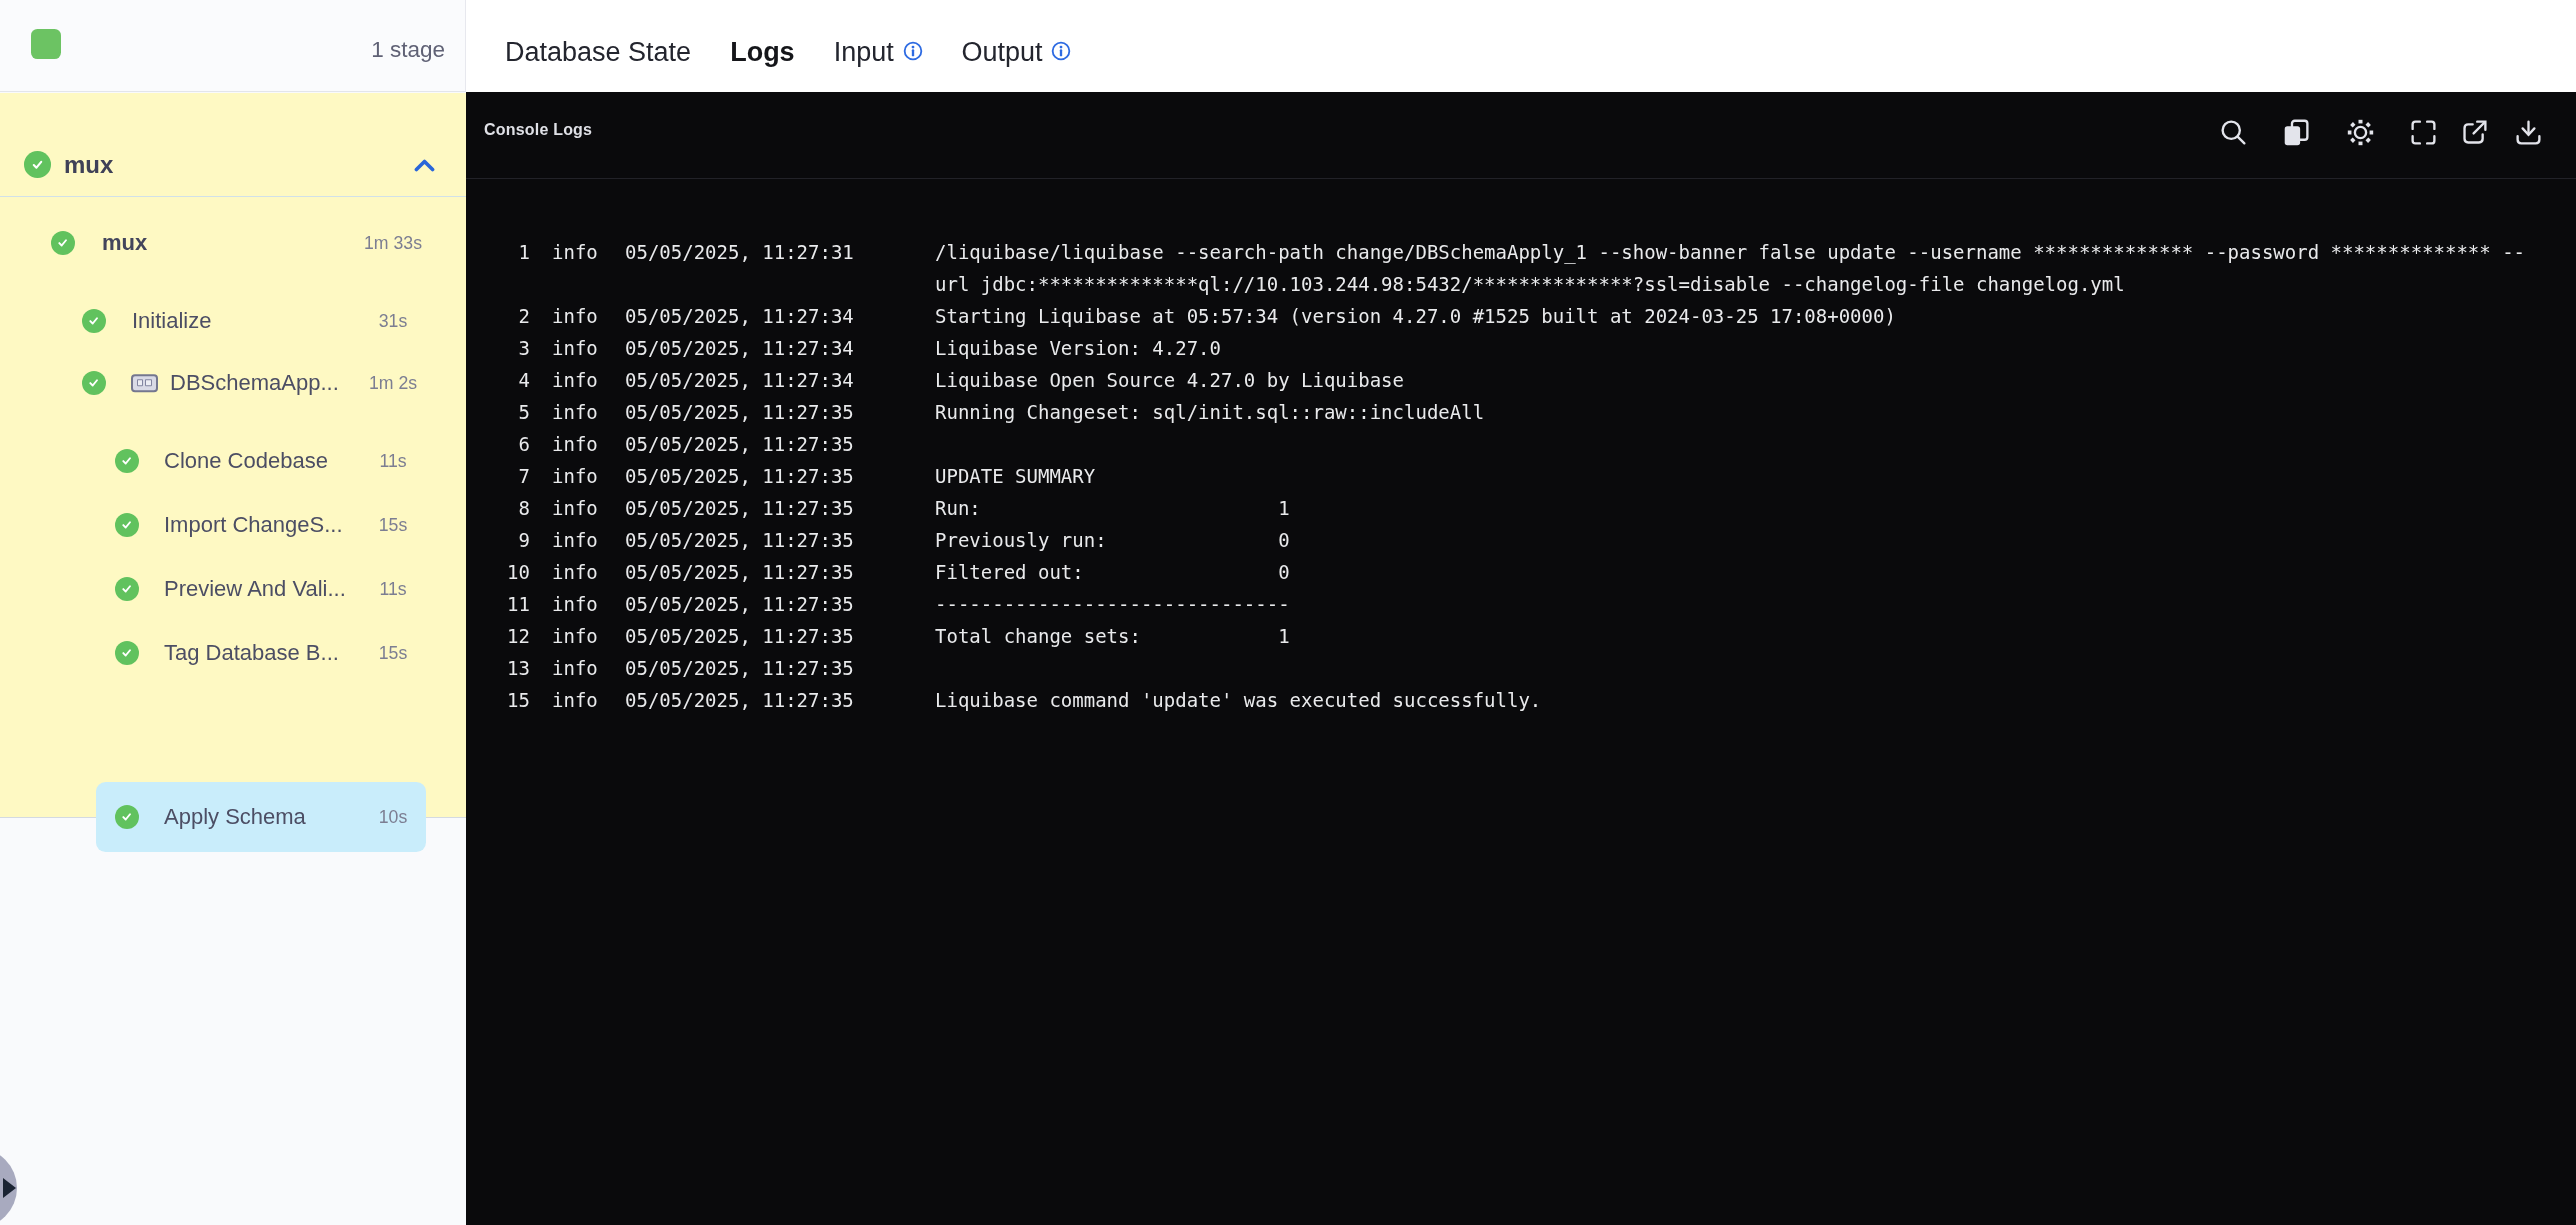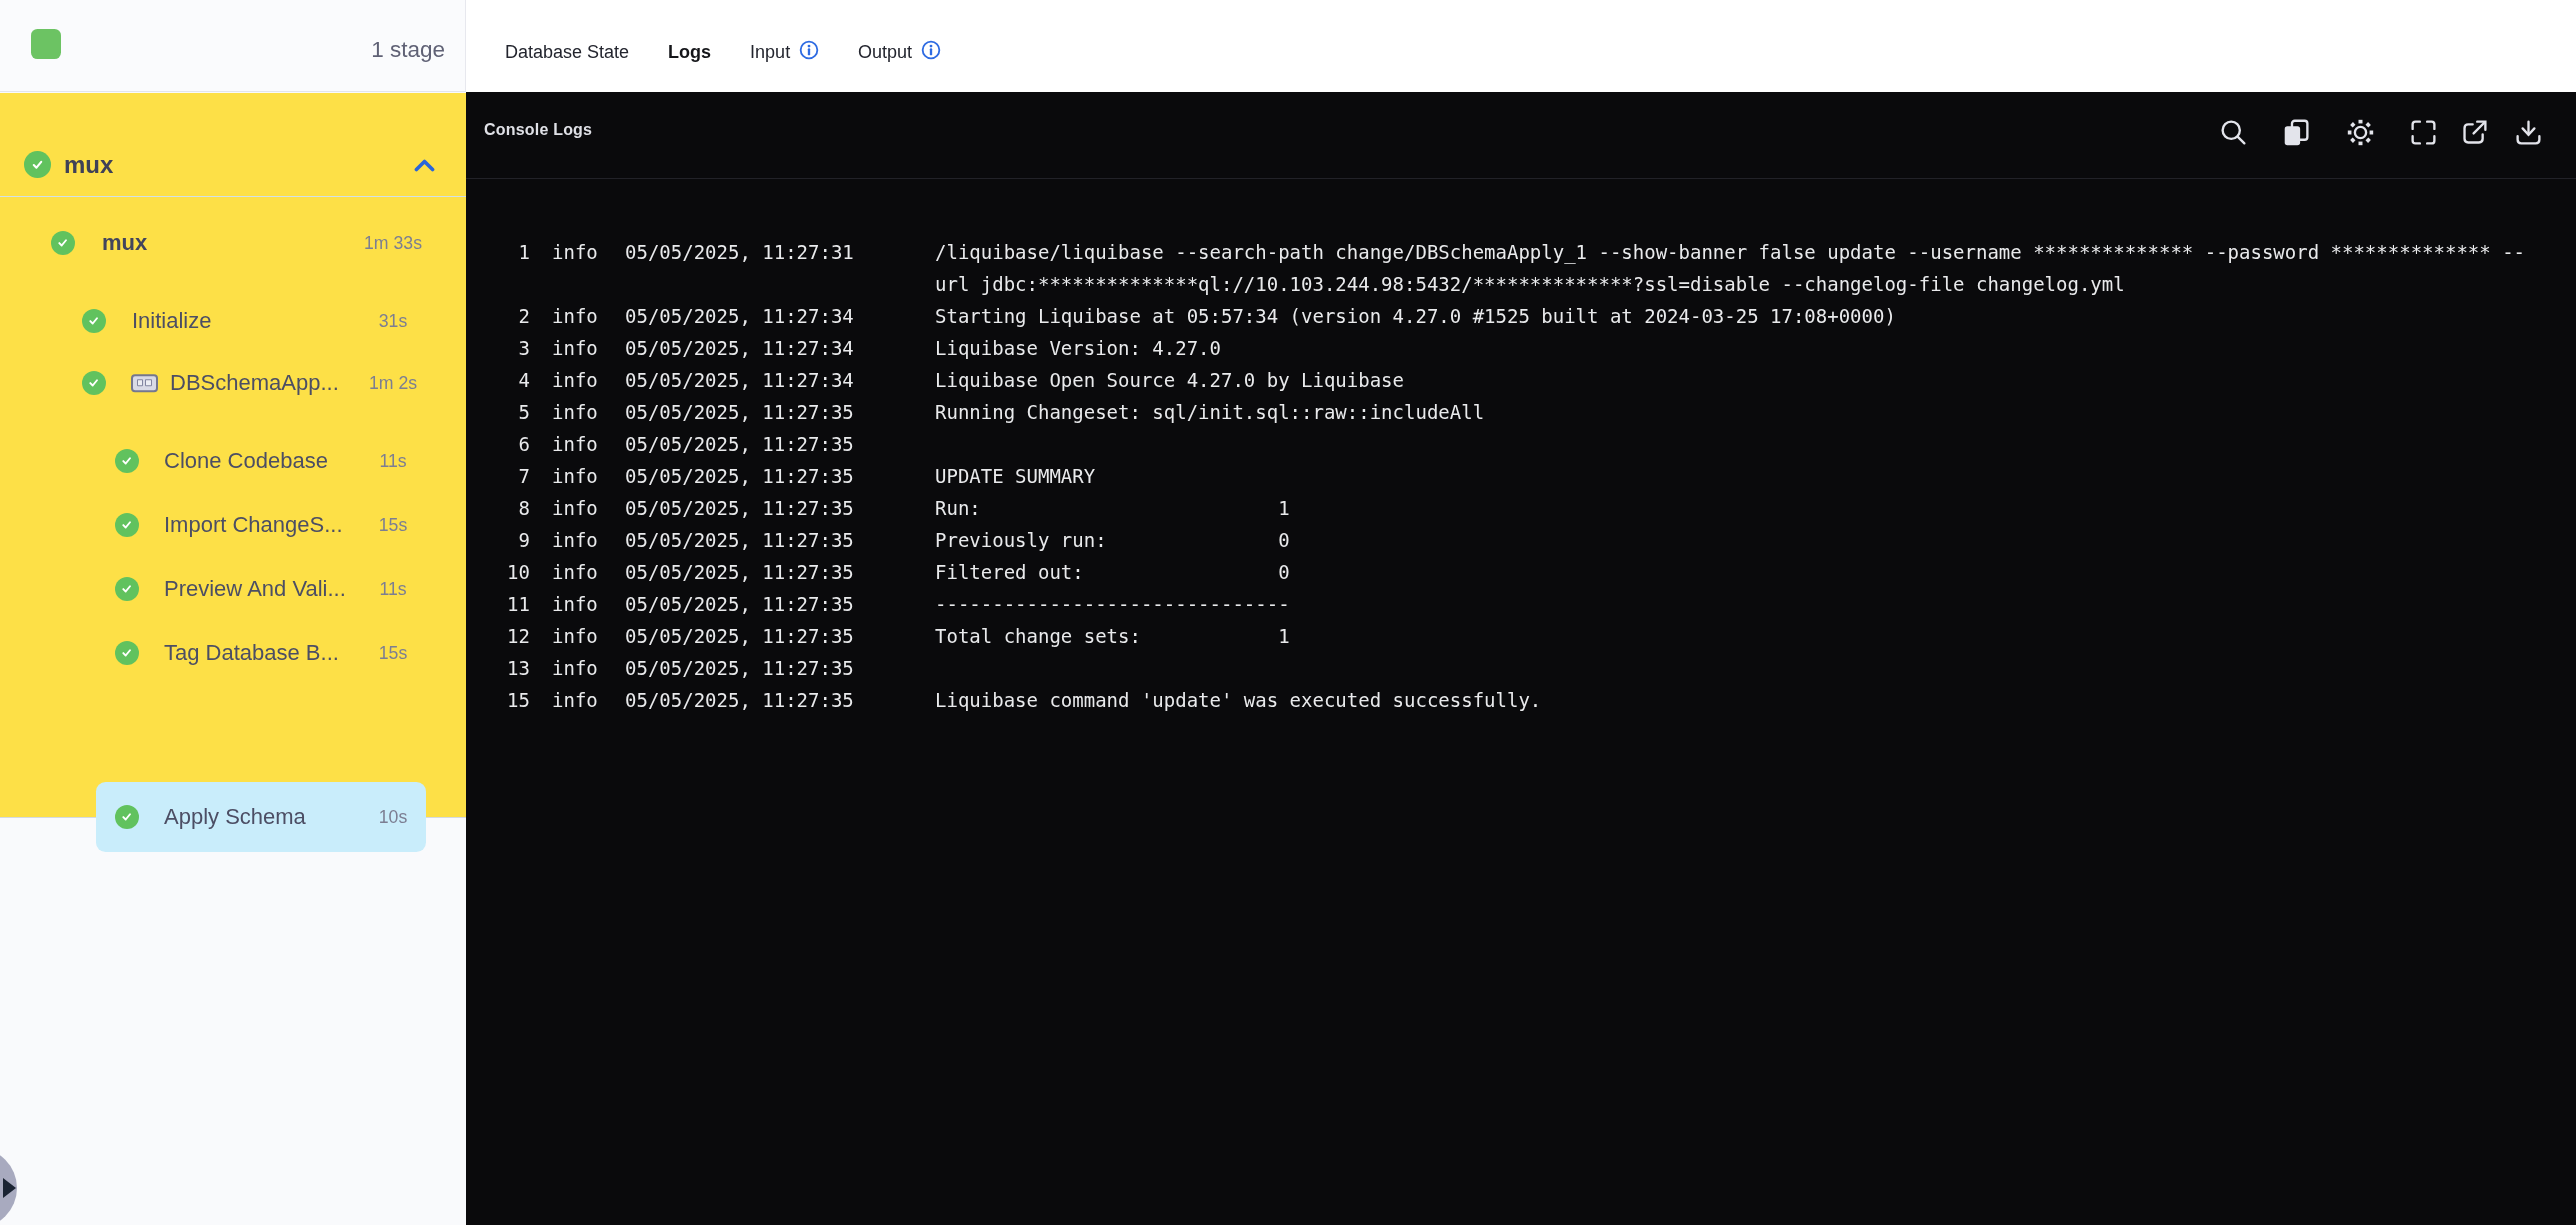--- a/index.html
+++ b/index.html
@@ -9,21 +9,21 @@
 
   
   .sidebar { position:absolute; left:0; top:0; width:466px; height:1225px; background:#f9fafc; }
   .sidebar-top { position:absolute; left:0; top:0; width:466px; height:92px;
                  background:#fafbfd; border-right:0.8px solid #e7e8ee; border-bottom:0.8px solid #e3e5eb; }
   .stage-square { position:absolute; left:30.5px; top:29px; width:30.5px; height:30px;
                   border-radius:6.4px; background:#6cc363; }
   .stage-count { position:absolute; right:20px; top:37px; font-size:22.5px; color:#5f6175; }
 
   .stage-panel { position:absolute; left:0; top:93px; width:466px; height:725px;
-                 background:#fde047; border-bottom:0.8px solid #d4dae1; }
+                 background:#fef9c3; border-bottom:0.8px solid #d4dae1; }
   .stage-header { position:relative; height:104px; border-bottom:0.8px solid #d1e1e9; cursor:pointer; }
   .stage-header .check { position:absolute; left:24px; top:58px; }
   .stage-header .group-label { position:absolute; left:64px; top:58px; font-size:24px;
                                font-weight:700; color:#3f4157; }
   .stage-header .chev { position:absolute; left:414px; top:66px; }
 
   .check { width:26.5px; height:26.5px; border-radius:50%; background:#61c25e;
            display:flex; align-items:center; justify-content:center; flex:0 0 auto; }
   .check svg { width:17px; height:17px; }
   .check.small { width:24px; height:24px; }
@@ -48,21 +48,21 @@
 
   .collapse-btn { position:absolute; left:-63px; top:1148px; width:80px; height:80px;
                   border-radius:50%; background:#a8aabf; cursor:pointer; z-index:5; }
   .collapse-btn .tri { position:absolute; left:66px; top:30px; width:0; height:0;
                        border-left:13.7px solid #1b2433; border-top:10.4px solid transparent;
                        border-bottom:10.4px solid transparent; }
 
   
   .tabs { position:absolute; left:466px; top:0; width:2110px; height:92px; background:#ffffff;
           display:flex; align-items:center; gap:39px; padding:13px 0 0 39px; }
-  .tab { position:relative; height:100%; display:flex; align-items:center; font-size:18px;
+  .tab { position:relative; height:100%; display:flex; align-items:center; font-size:27px;
          color:#23252e; cursor:pointer; }
   .tab.active { font-weight:700; color:#15161a; }
   .tab.active::after { content:''; position:absolute; left:-13px; right:-13px; bottom:-13px;
                        height:5.6px; background:#2e6be2; border-radius:3.2px 3.2px 0 0; }
   .tab .info-ic { margin-left:8.8px; width:20px; height:20px; display:inline-block; }
 
   
   .console { position:absolute; left:466px; top:92px; width:2110px; height:1134px;
              background:#0a0a0c; }
   .console-header { position:relative; height:87px; border-bottom:0.8px solid #222228; }

